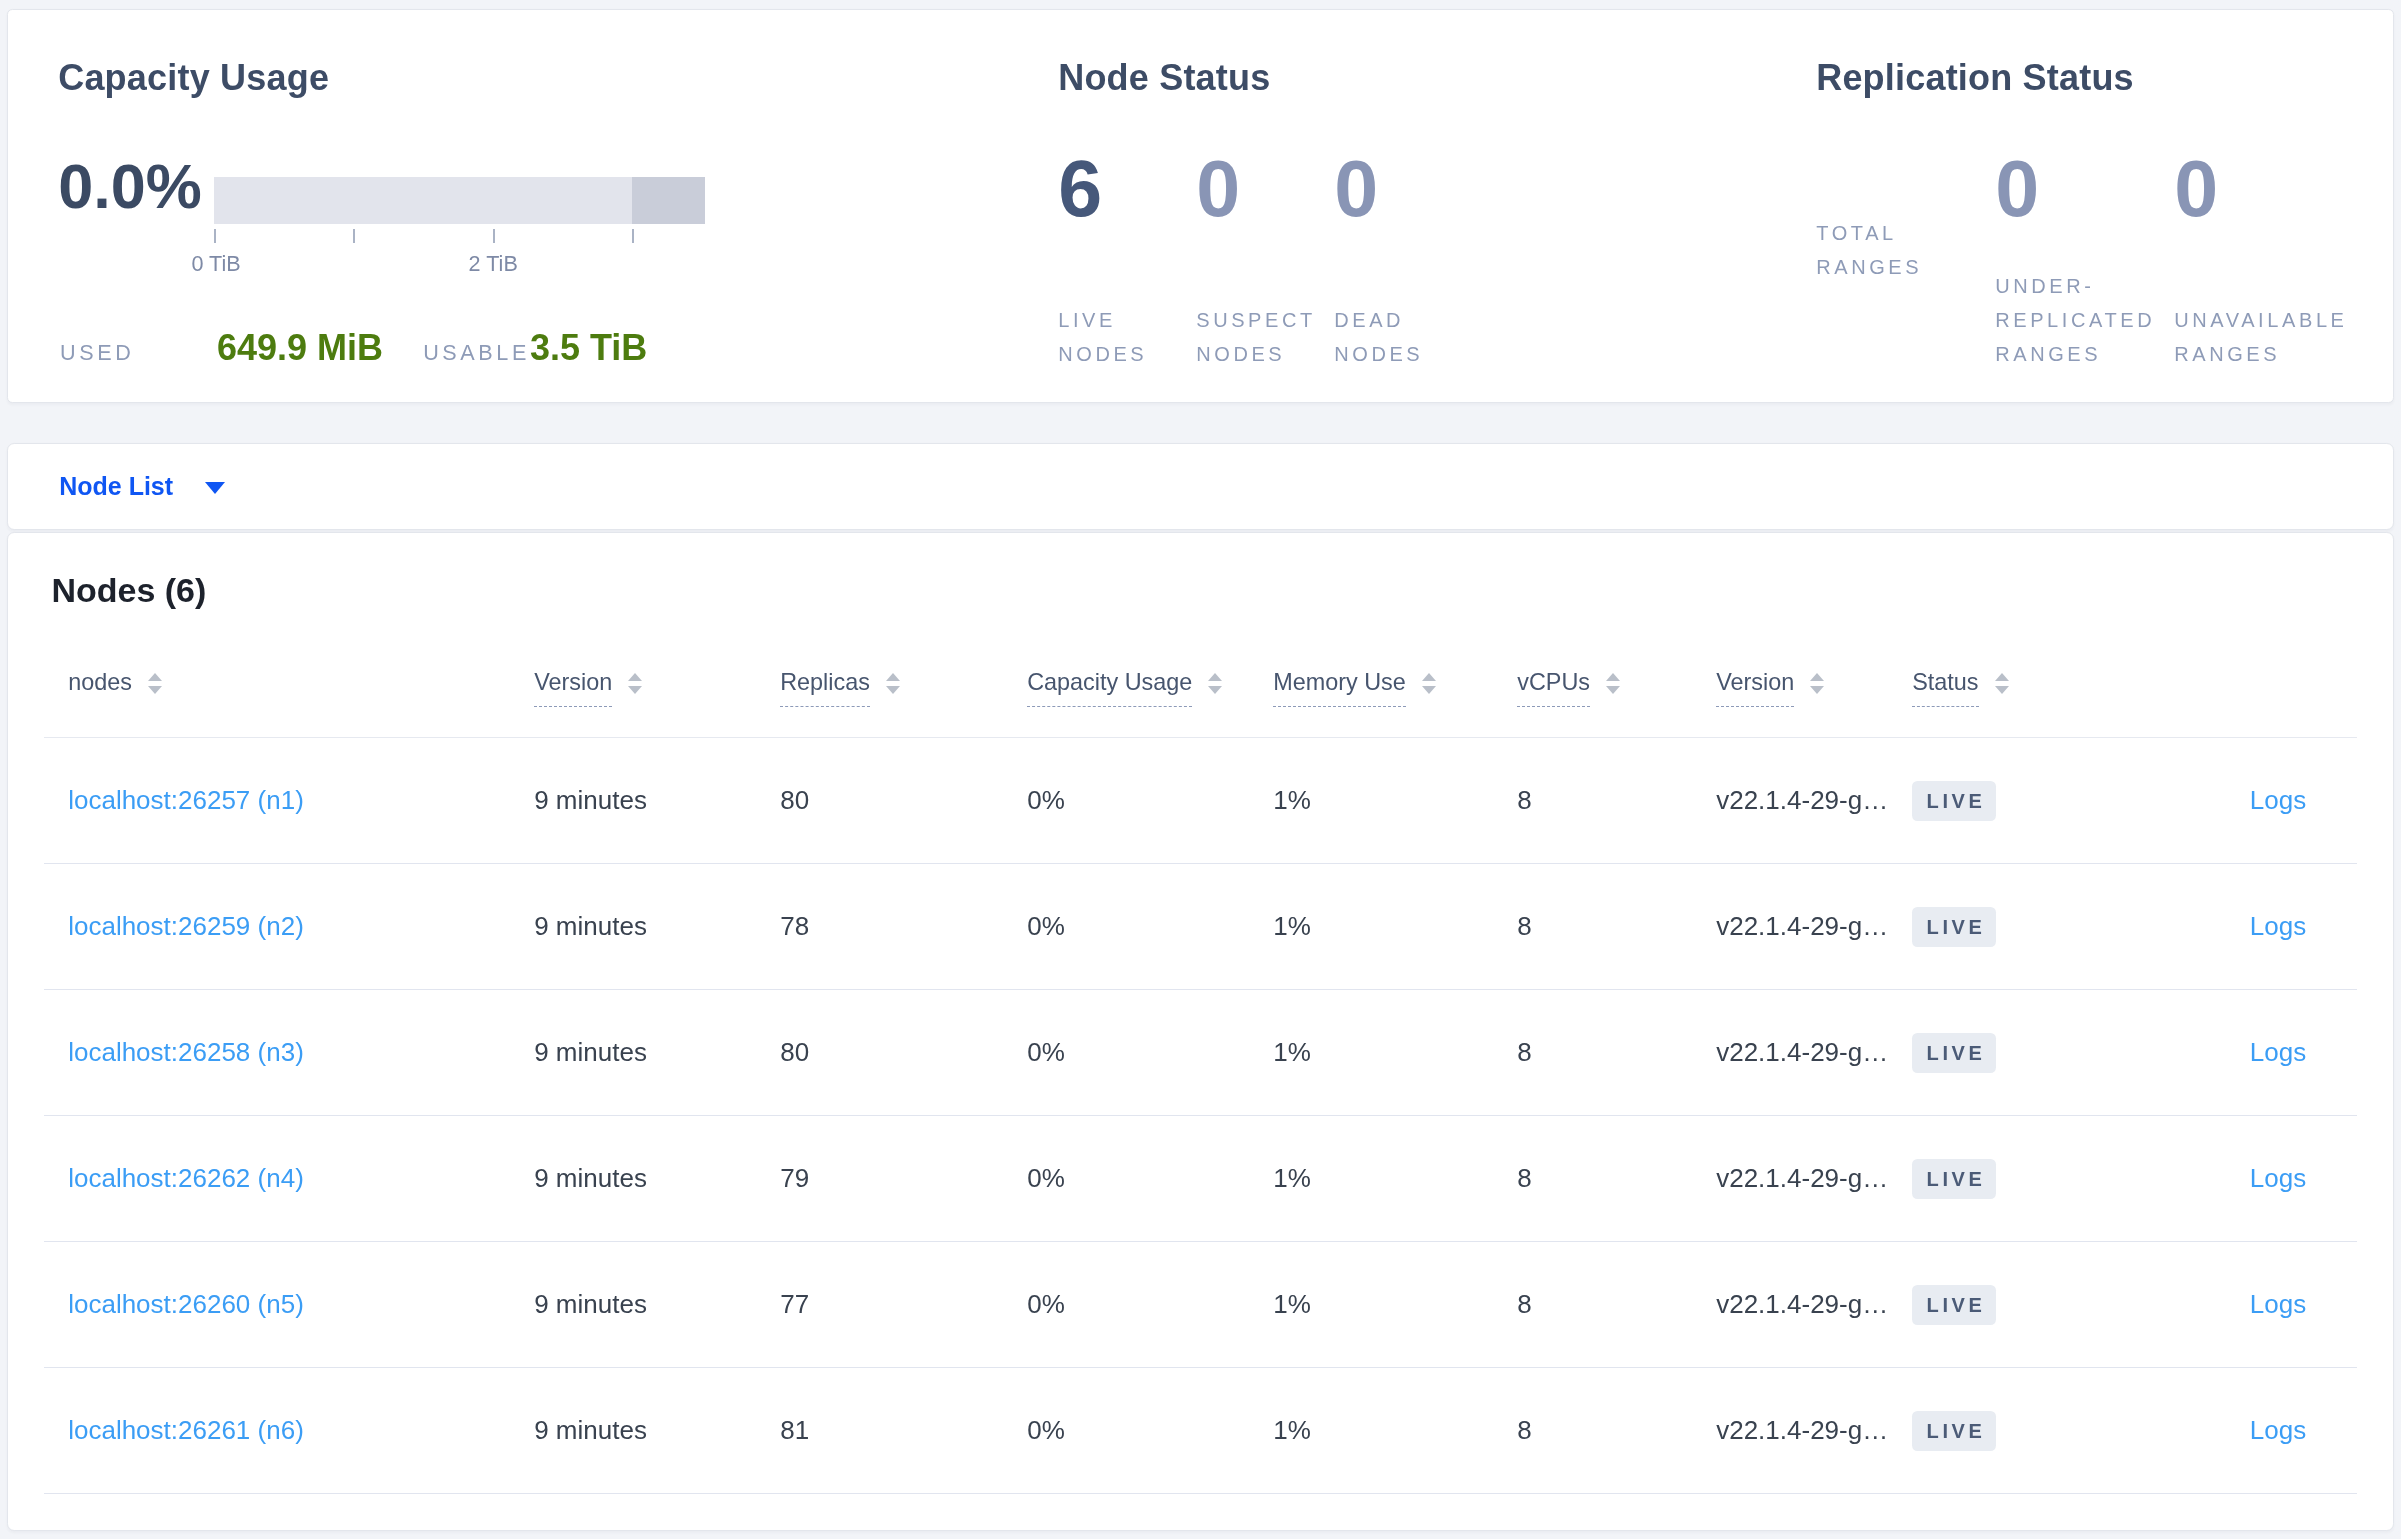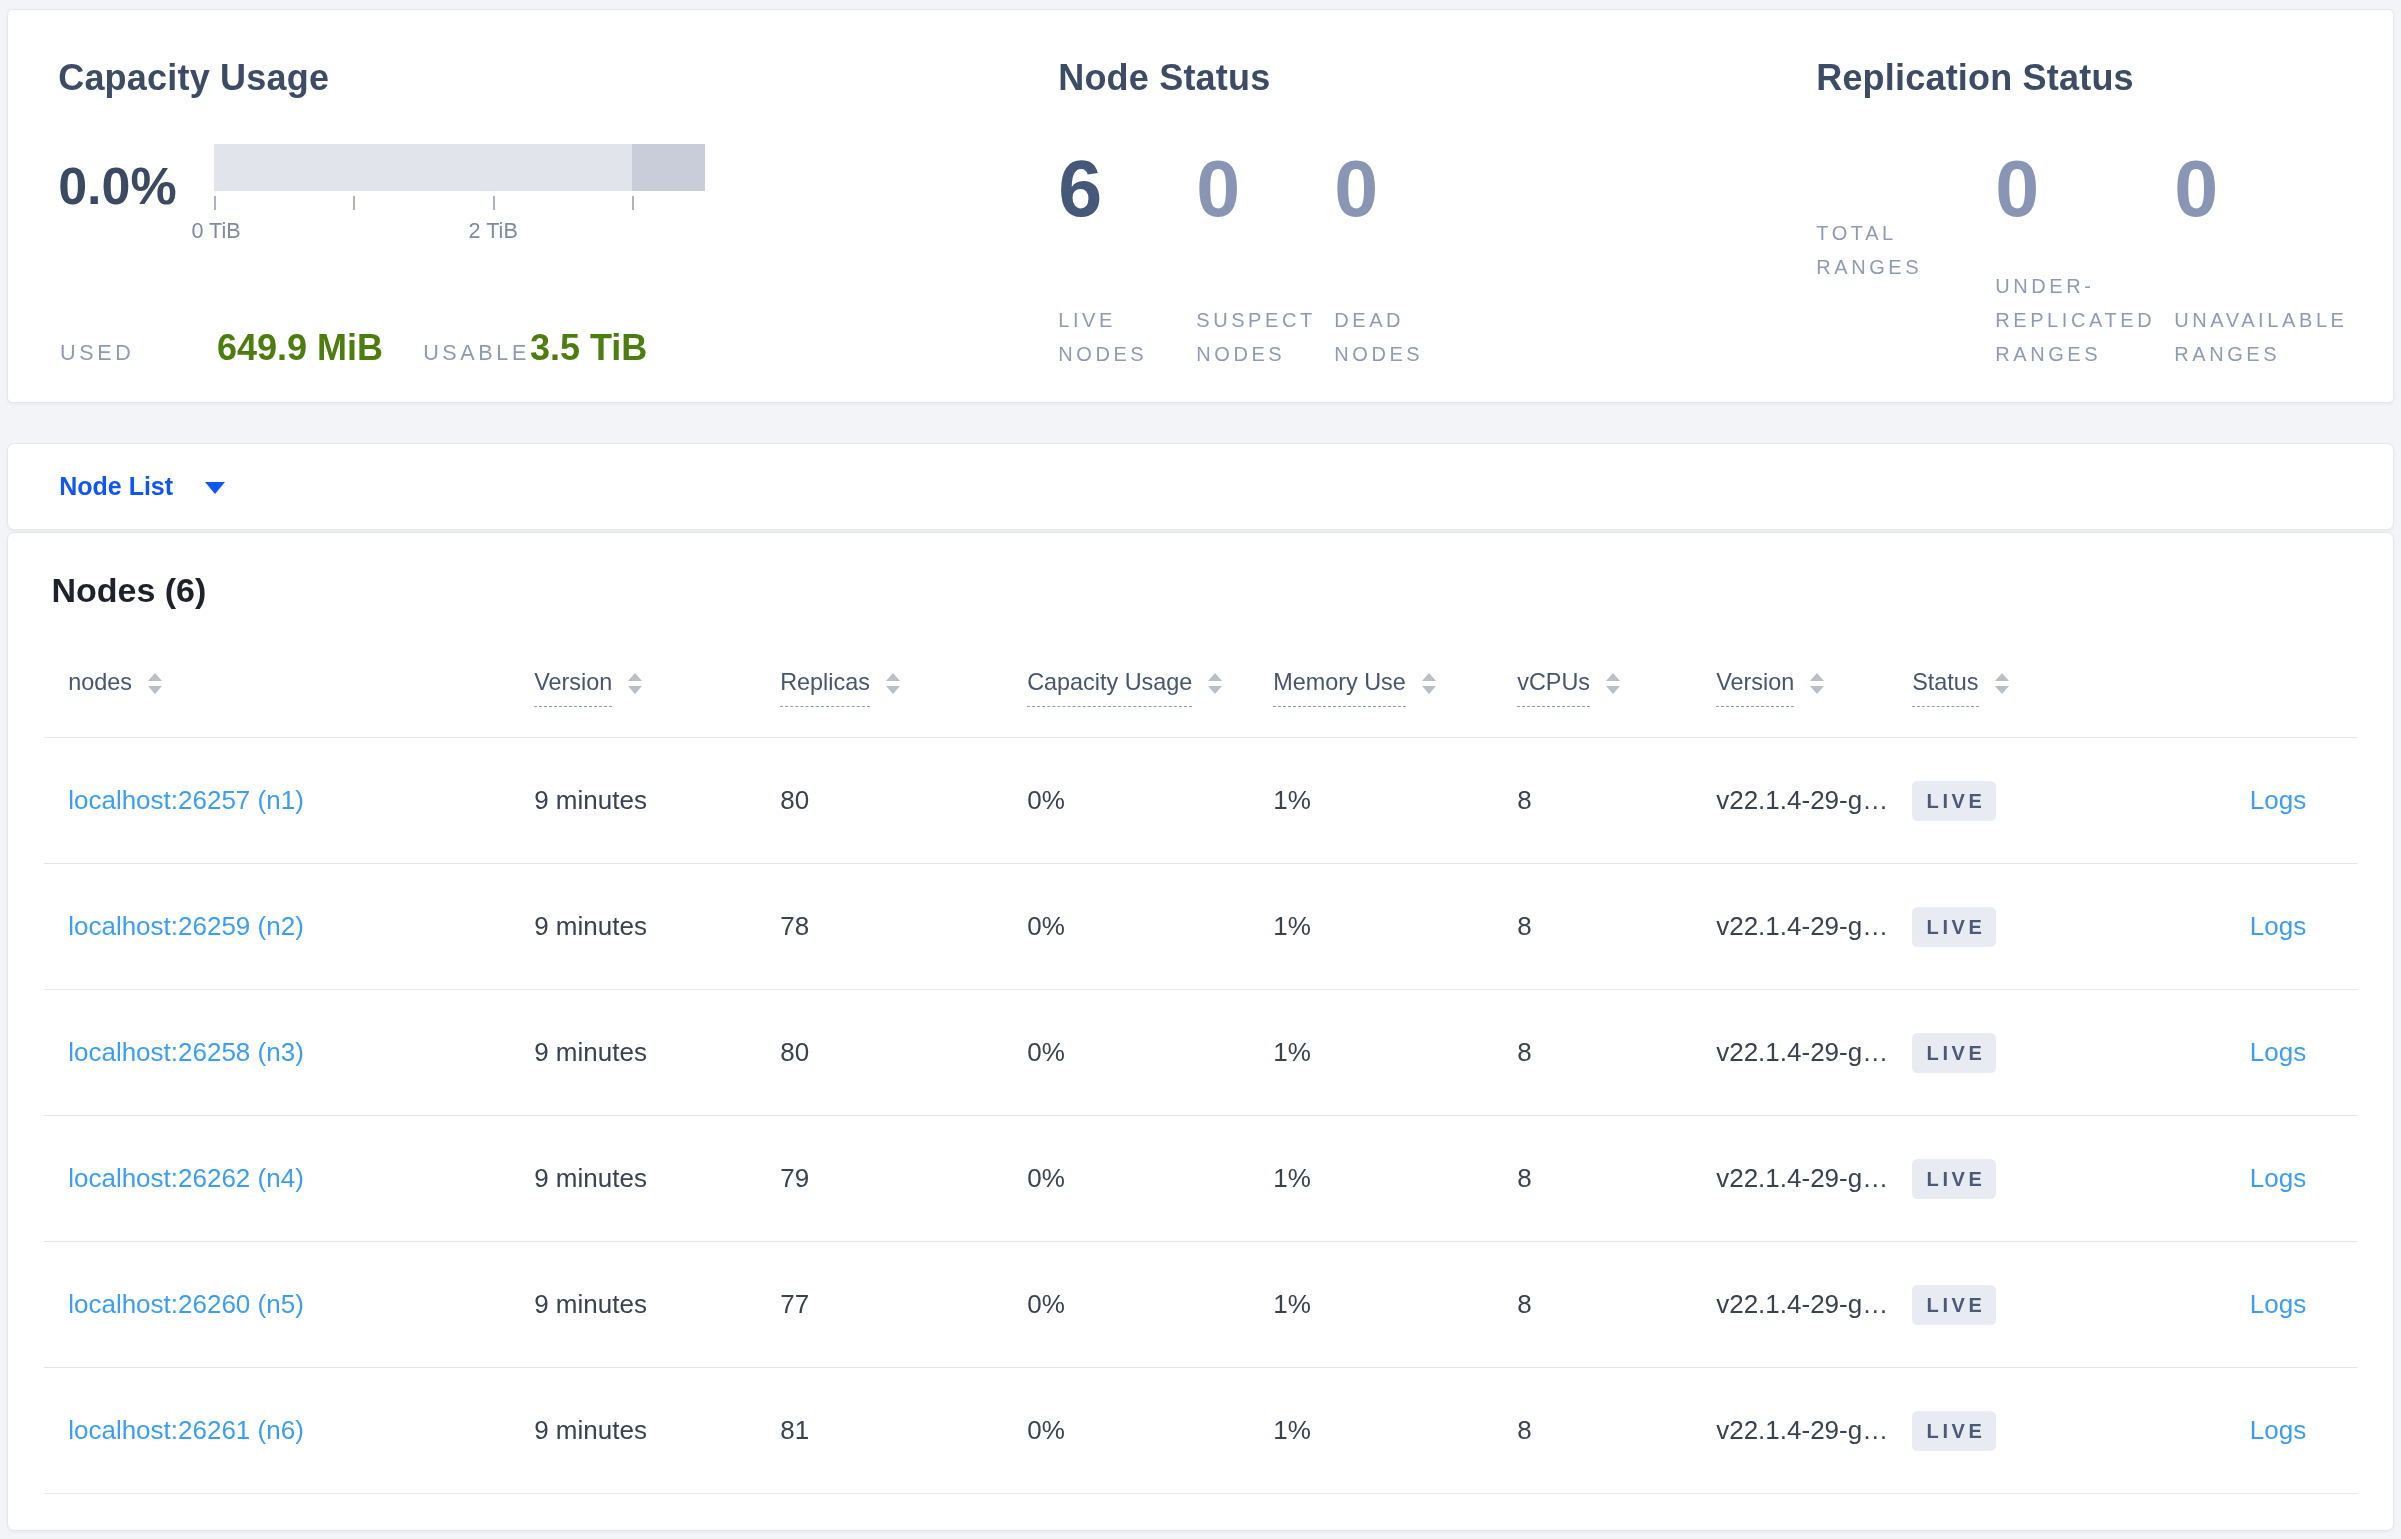--- a/index.html
+++ b/index.html
@@ -22,23 +22,23 @@
   .section { position:absolute; top:0; height:100%; }
   .sec-title {
     position:absolute; top:47px; left:0;
     font-size:36px; font-weight:700; color:#3d4c66; letter-spacing:0.2px;
   }
 
   
   #sec-capacity { left:50px; width:775px; }
   .cap-percent {
     position:absolute; top:137px; left:0;
-    font-size:52px; line-height:78px; font-weight:700; color:#3b4a63;
-  }
-  .cap-bar-block { position:absolute; top:134px; left:156px; width:491px; height:108px; }
+    font-size:63px; line-height:78px; font-weight:700; color:#3b4a63;
+  }
+  .cap-bar-block { position:absolute; top:167px; left:156px; width:491px; height:108px; }
   .cap-bar { position:relative; width:491px; height:47px; background:#e2e4ec; }
   .cap-bar-reserved { position:absolute; right:0; top:0; height:100%; width:73px; background:#c9cdd9; }
   .cap-tick { position:absolute; top:52px; width:1.8px; height:14.4px; background:#aab3c5; }
   .cap-tick-label {
     position:absolute; top:74px; transform:translateX(-50%);
     font-size:21.6px; color:#7e8aa6; white-space:nowrap;
   }
   .cap-footer { position:absolute; top:317px; left:1.8px; display:flex; align-items:baseline; }
   .caps-label {
     font-size:21.6px; letter-spacing:3.6px; color:#8e9bb7; white-space:nowrap;

